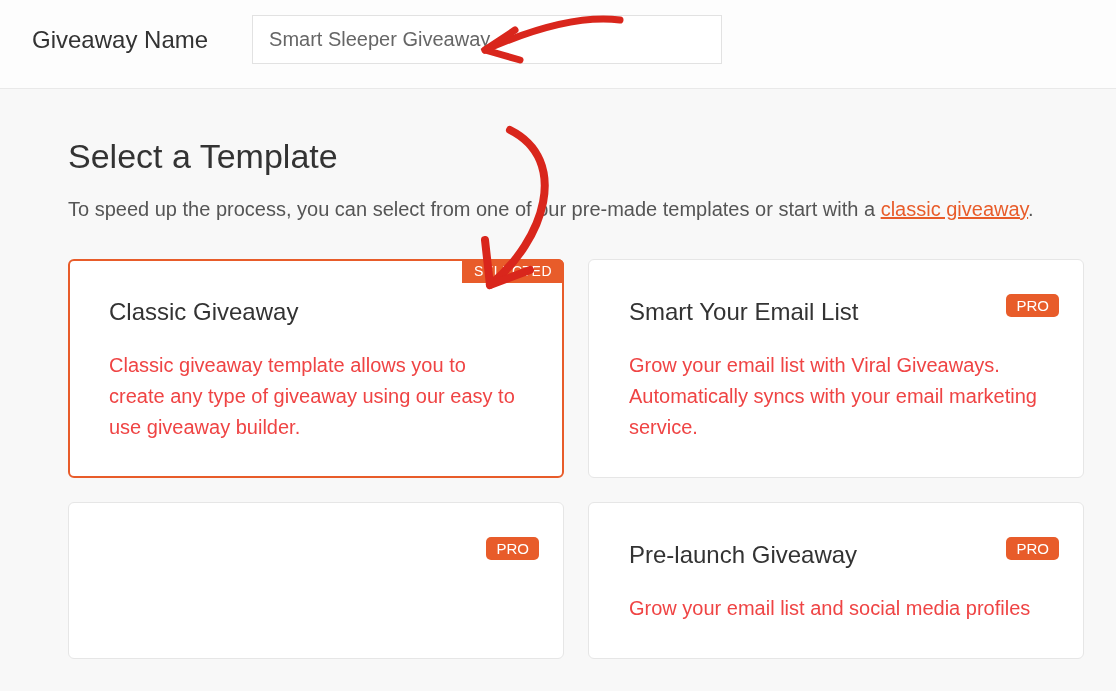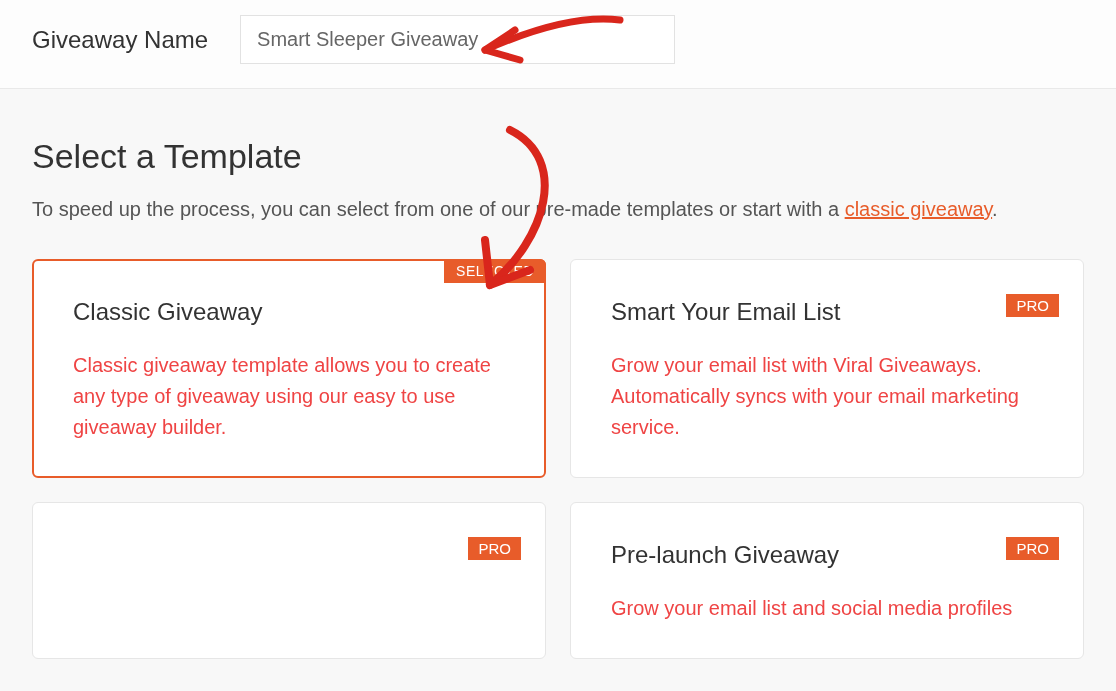--- a/index.html
+++ b/index.html
@@ -11,38 +11,39 @@
       height: 691px;
       overflow: hidden;
       position: relative;
     }
     .header-row {
       background: #fdfdfd;
       border-bottom: 1px solid #e9e9e9;
       padding: 15px 32px 24px 32px;
       display: flex;
       align-items: center;
-      gap: 32px;
+      gap: 44px;
     }
     .header-label {
       font-size: 24px;
       color: #333;
       font-weight: 400;
     }
     .name-input {
       border: 1px solid #e2e2e2;
       padding: 12px 16px;
       font-size: 20px;
       color: #666;
       font-family: inherit;
-      width: 435px;
+      width: 470px;
       background: #fff;
     }
     .content {
       padding: 48px 32px 0 32px;
+      margin-left: 36px;
     }
     .section-title {
       font-size: 34px;
       font-weight: 400;
       color: #333;
       margin-bottom: 22px;
     }
     .section-desc {
       font-size: 20px;
       color: #555;
@@ -94,21 +95,21 @@
     .card.selected .badge { top: -2px; right: -2px; border-top-right-radius: 6px; }
     .pro-badge {
       position: absolute;
       top: 34px;
       right: 24px;
       background: #e85c2a;
       color: #fff;
       font-size: 15px;
       font-weight: 500;
       padding: 3px 10px;
-      border-radius: 0;
+      border-radius: 5px;
     }
     .annot { position: absolute; pointer-events: none; }
     .annot svg { overflow: visible; }
     .annot-arrow1 { left: 460px; top: -20px; width: 170px; height: 100px; }
     .annot-arrow2 { left: 450px; top: 120px; width: 130px; height: 190px; }
   </style>
 </head>
 <body>
 
 <div class="header-row">

